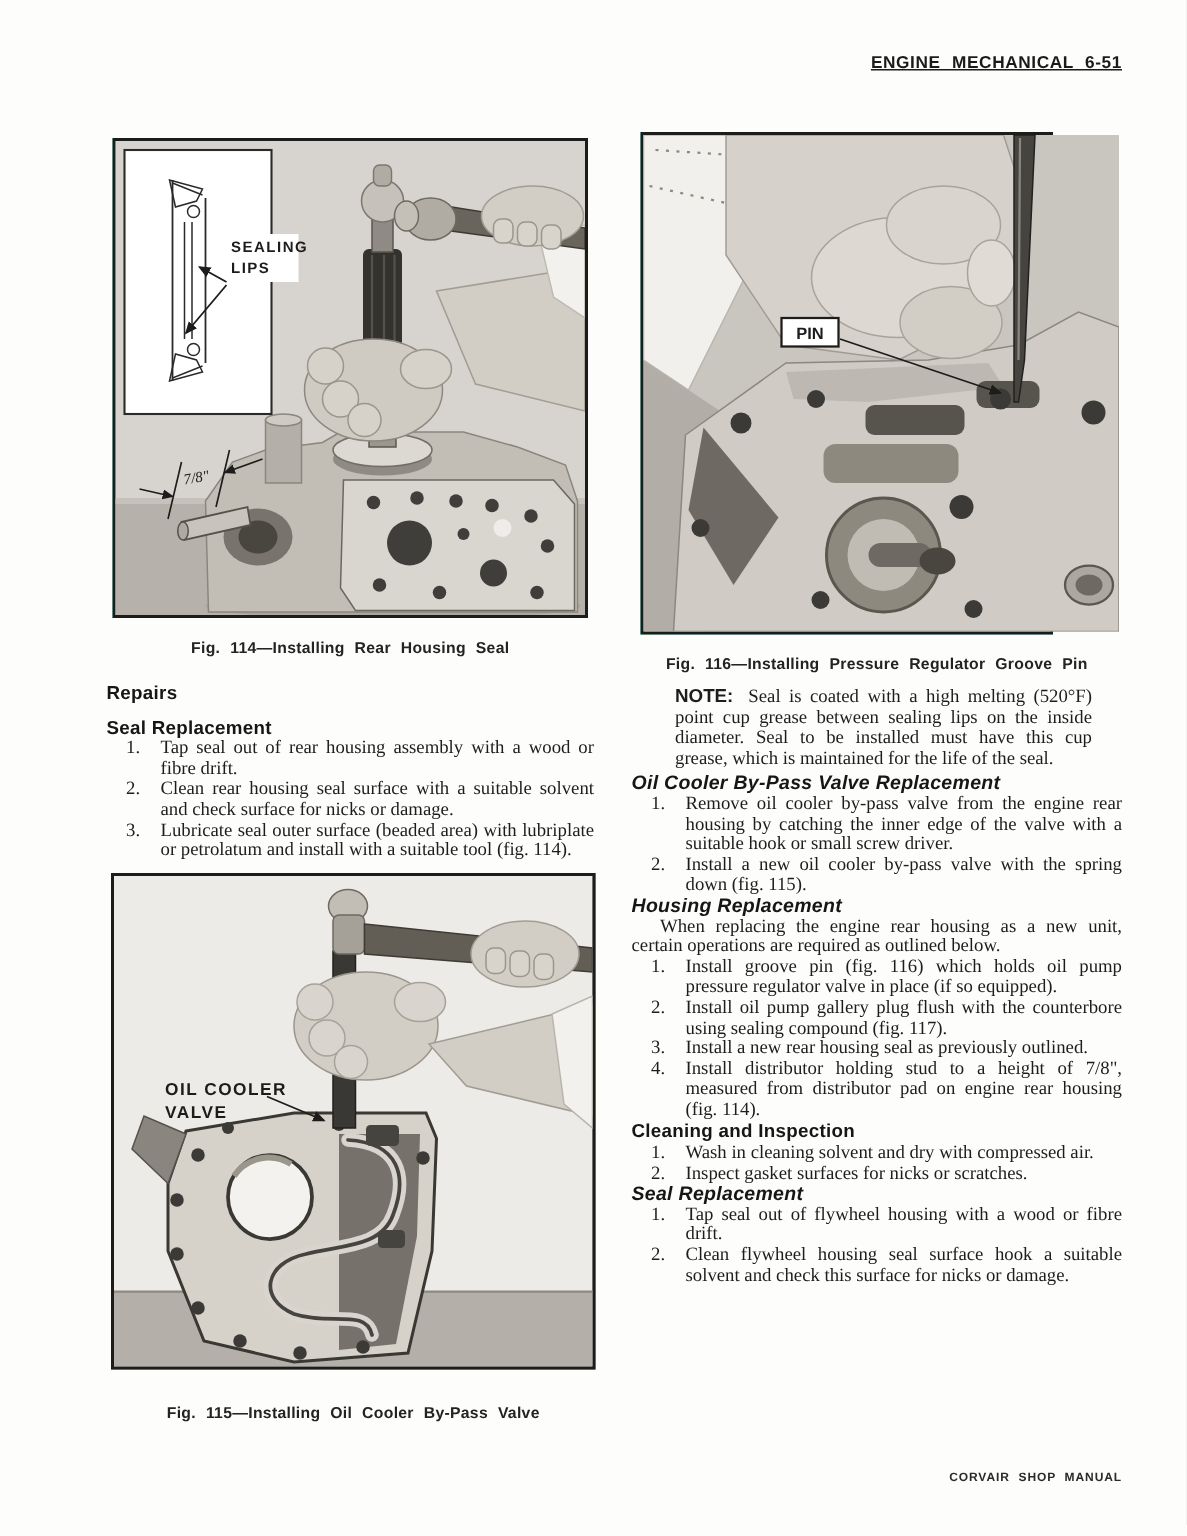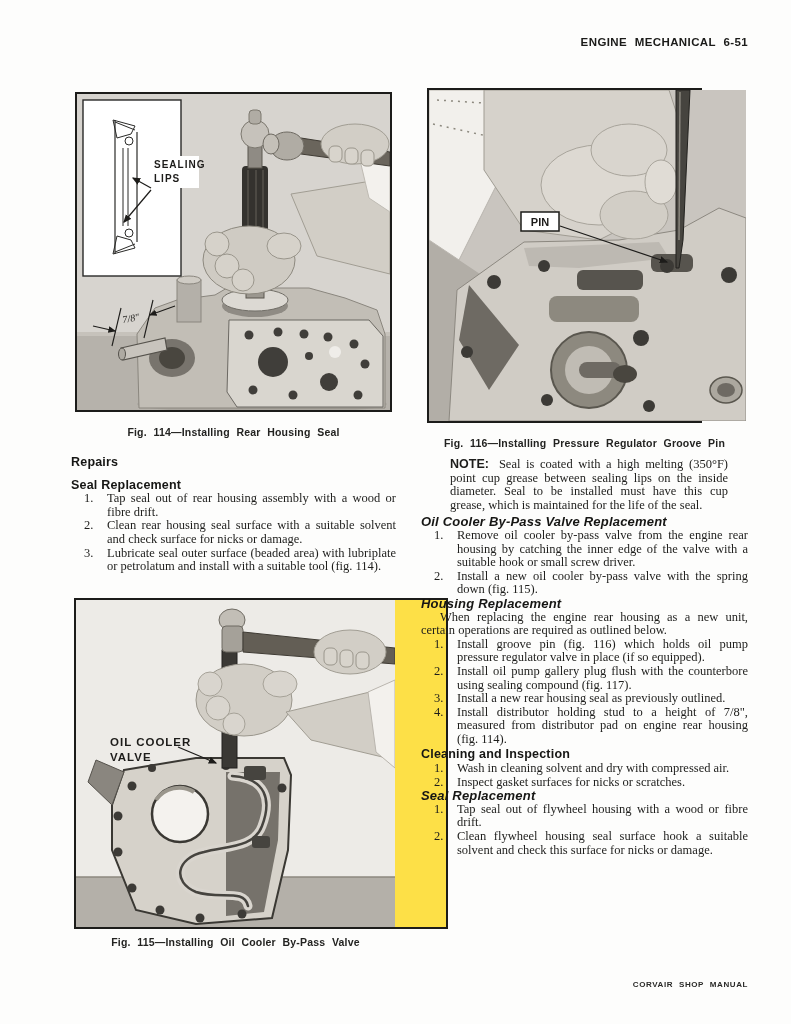--- a/index.html
+++ b/index.html
@@ -4,21 +4,21 @@
 <style>
   html,body{margin:0;padding:0;background:#e8e8e8;}
   .page{
     position:relative;width:791px;height:1024px;background:#fdfdfc;
     font-family:"Liberation Serif",serif;color:#1d1d1b;overflow:hidden;
     margin:0 auto;
   }
   .abs{position:absolute;}
   .header{
     top:36px;right:43px;font-family:"Liberation Sans",sans-serif;
-    font-weight:bold;font-size:11.5px;letter-spacing:.4px;word-spacing:4px;color:#1b1b19;
+    font-weight:bold;font-size:11.5px;letter-spacing:.4px;word-spacing:4px;color:#1b1b19;text-decoration:underline;
   }
   .footer{
     top:980px;right:43px;font-family:"Liberation Sans",sans-serif;
     font-weight:bold;font-size:8px;letter-spacing:.6px;word-spacing:3px;color:#2a2a28;
   }
   .figbox{border:2px solid #1c1c1a;box-sizing:border-box;background:#5eead4;}
   .figbox svg{display:block;}
   .caption{
     font-family:"Liberation Sans",sans-serif;font-weight:bold;font-size:10.5px;
     word-spacing:3.5px;letter-spacing:.2px;text-align:center;color:#232321;
@@ -226,21 +226,21 @@
     <div class="li">
       <span class="num">2.</span>
       <span class="itext">Clean rear housing seal surface with a suitable solvent and check surface for nicks or damage.</span>
     </div>
     <div class="li">
       <span class="num">3.</span>
       <span class="itext">Lubricate seal outer surface (beaded area) with lubriplate or petrolatum and install with a suitable tool (fig. 114).</span>
     </div>
   </div>
 
-  <div class="abs figbox" style="left:74px;top:598px;width:374px;height:331px;background:#fde047;">
+  <div class="abs figbox" style="left:74px;top:582px;width:323px;height:331px;background:#737373;">
     <svg width="319" height="327" viewBox="0 0 319 327">
       <defs>
         <marker id="ah115" markerWidth="8" markerHeight="8" refX="6" refY="3" orient="auto">
           <path d="M0,0 L7,3 L0,6 Z" fill="#1d1c1a"></path>
         </marker>
       </defs>
       <rect x="0" y="0" width="319" height="327" fill="#edebe7"></rect>
       <rect x="0" y="277" width="319" height="50" fill="#b4b0a9"></rect>
       <line x1="0" y1="277" x2="319" y2="277" stroke="#8d897f" stroke-width="1.5"></line>
 
@@ -295,21 +295,21 @@
         <text x="34" y="146" font-size="11.5" letter-spacing="1" class="svglabel">OIL COOLER</text>
         <text x="34" y="161" font-size="11.5" letter-spacing="1" class="svglabel">VALVE</text>
         <line x1="102" y1="147" x2="140" y2="163" stroke="#1d1c1a" stroke-width="1.2" marker-end="url(#ah115)"></line>
       </g>
     </svg>
   </div>
   <div class="abs caption" style="left:74px;top:936px;width:323px;">Fig. 115—Installing Oil Cooler By-Pass Valve</div>
 
   <div class="abs col" style="left:421px;top:456px;width:327px;">
 
-    <p class="note"><span class="nlabel">NOTE:</span><span>Seal is coated with a high melting (350°F) point cup grease between sealing lips on the inside diameter. Seal to be installed must have this cup grease, which is maintained for the life of the seal.</span></p>
+    <p class="note"><span class="nlabel">NOTE:</span><span>Seal is coated with a high melting (520°F) point cup grease between sealing lips on the inside diameter. Seal to be installed must have this cup grease, which is maintained for the life of the seal.</span></p>
 
     <div class="h-sans h-ital">Oil Cooler By-Pass Valve Replacement</div>
     <div class="li">
       <span class="num">1.</span>
       <span class="itext">Remove oil cooler by-pass valve from the engine rear housing by catching the inner edge of the valve with a suitable hook or small screw driver.</span>
     </div>
     <div class="li">
       <span class="num">2.</span>
       <span class="itext">Install a new oil cooler by-pass valve with the spring down (fig. 115).</span>
     </div>

